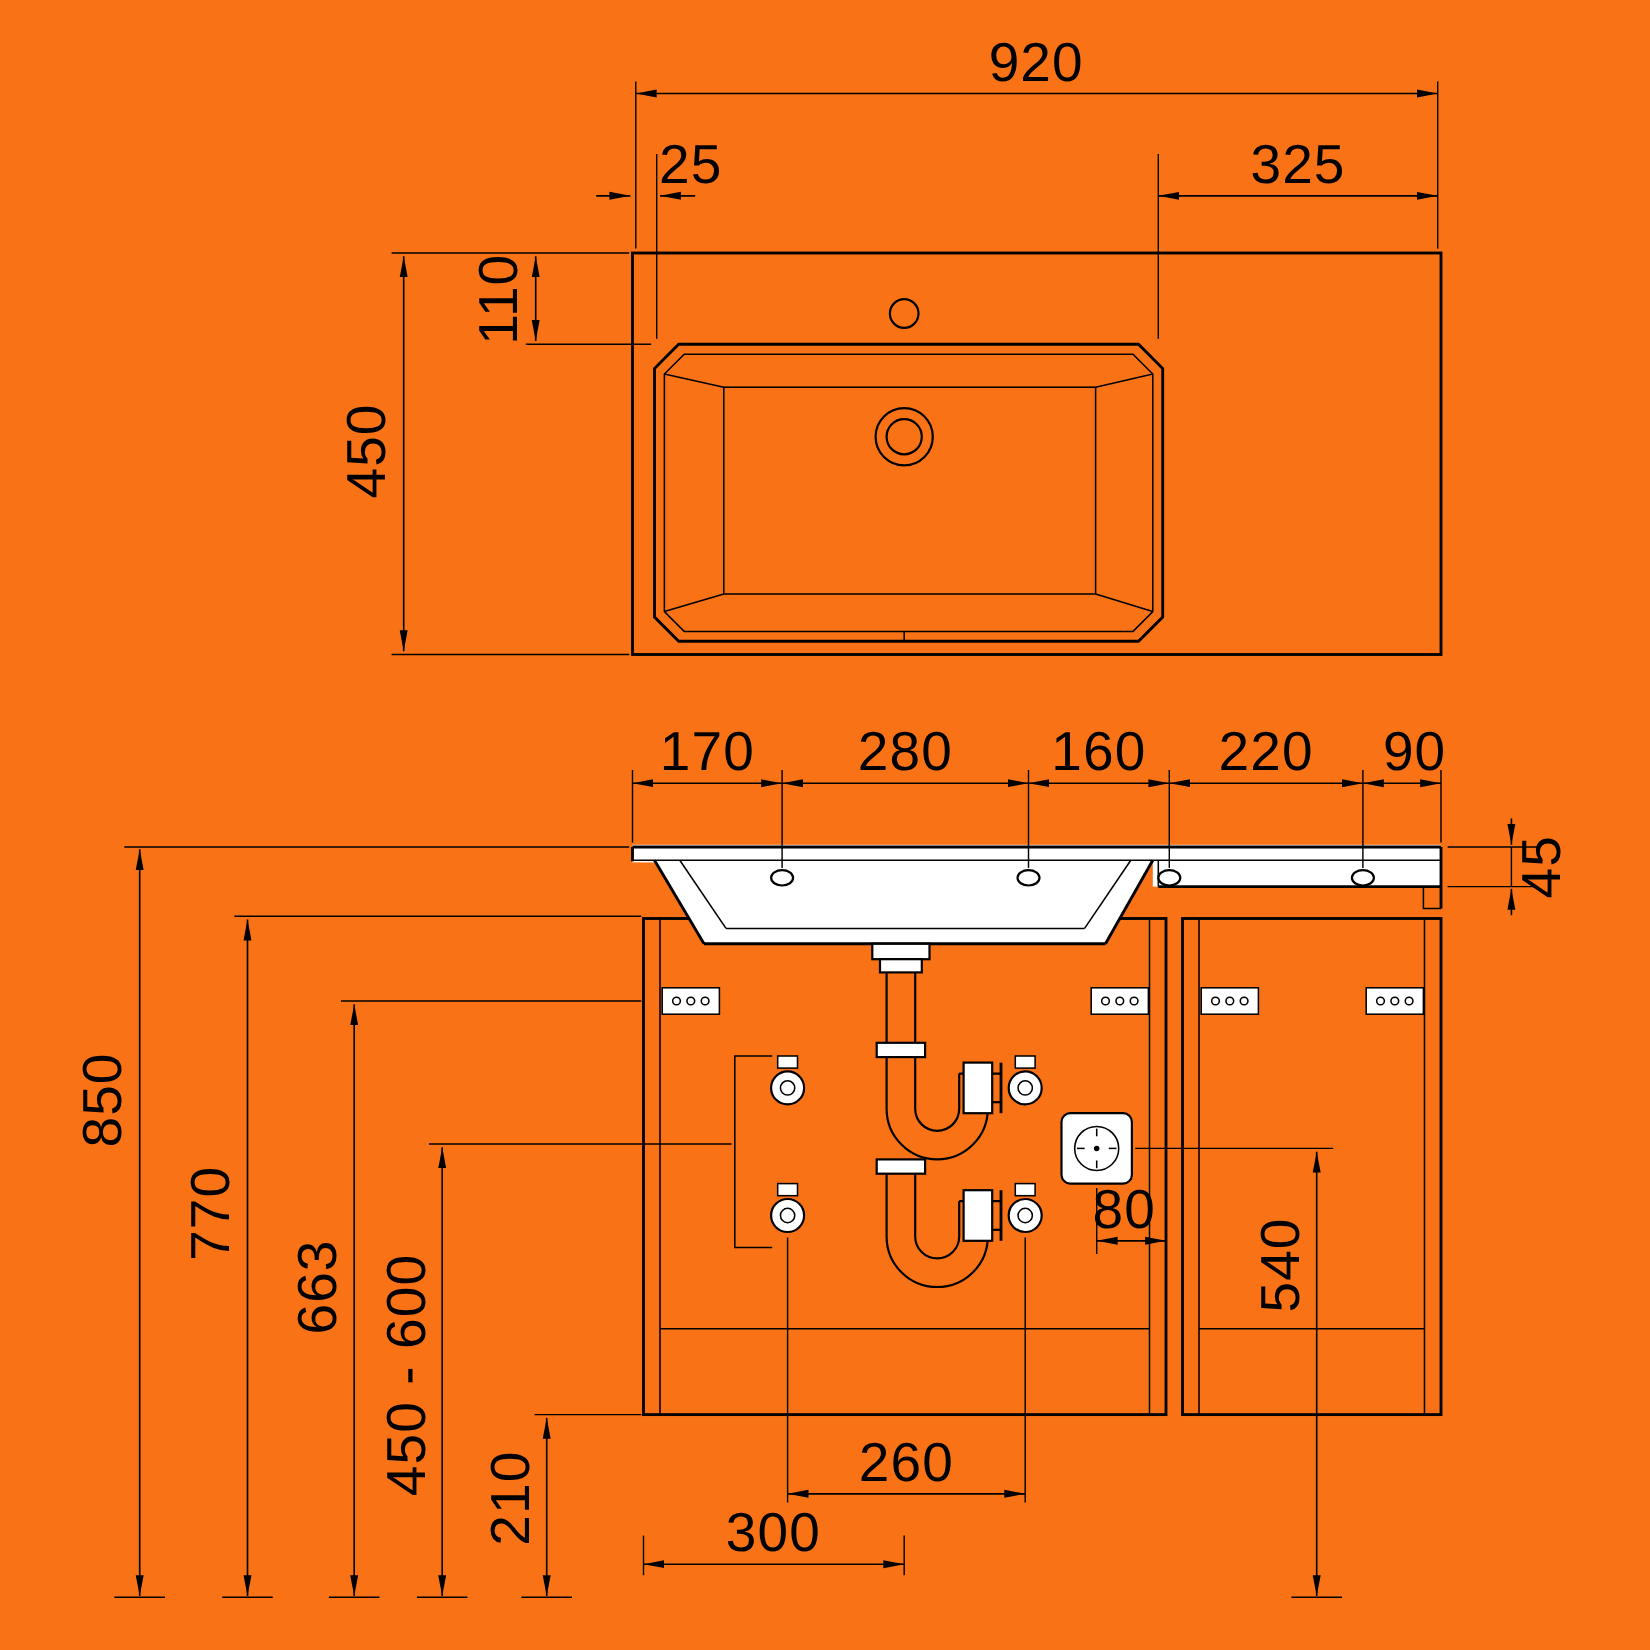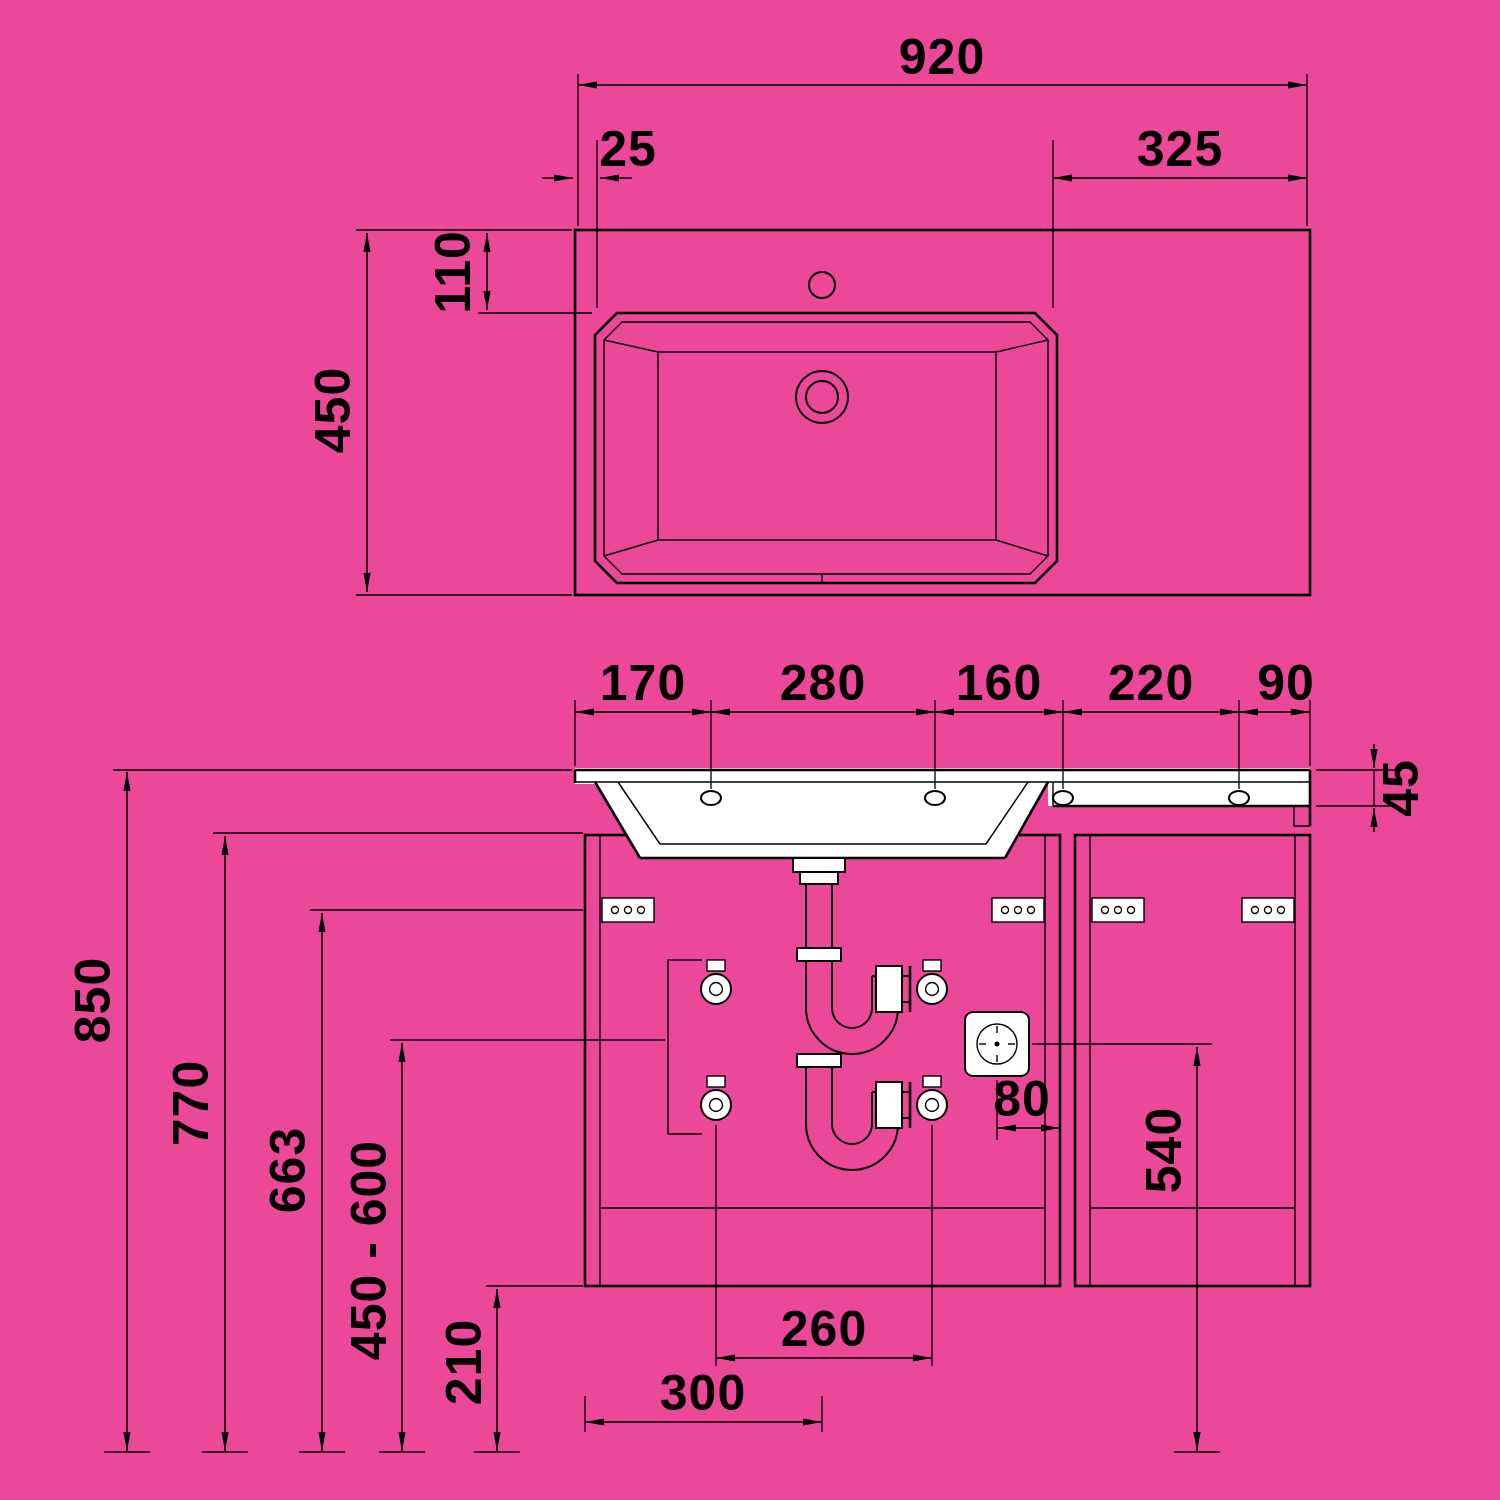--- a/index.html
+++ b/index.html
@@ -1,16 +1,16 @@
 <!DOCTYPE html>
 <html><head>
 <meta charset="utf-8">
 <style>
   html,body{margin:0;padding:0;background:#fff;}
-  .page{width:1500px;height:1500px;background:#ec4899;position:relative;overflow:hidden;font-weight:bold;}
+  .page{width:1500px;height:1500px;background:#f97316;position:relative;overflow:hidden;}
   svg{display:block;}
   .obj{stroke:#000;fill:none;stroke-width:2.6;stroke-linejoin:miter;stroke-linecap:butt;}
   .obj-med{stroke:#000;fill:none;stroke-width:2;}
   .obj-thin{stroke:#000;fill:none;stroke-width:1.4;}
   .fillw{fill:#ffffff;}
   .dim{stroke:#000;stroke-width:1.5;fill:none;}
   .ext{stroke:#000;stroke-width:1.3;fill:none;}
   .dimtxt{font-family:"Liberation Sans","DejaVu Sans",sans-serif;font-size:50px;fill:#000;letter-spacing:1px;}
   .mid{text-anchor:middle;}
 </style>

